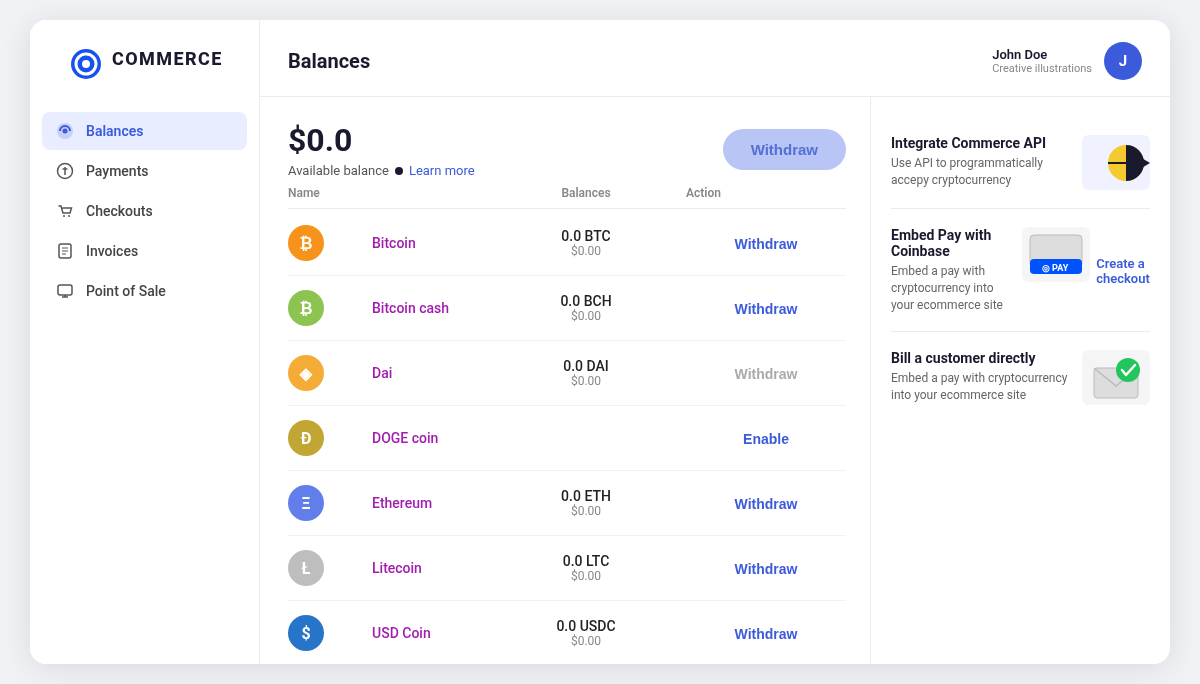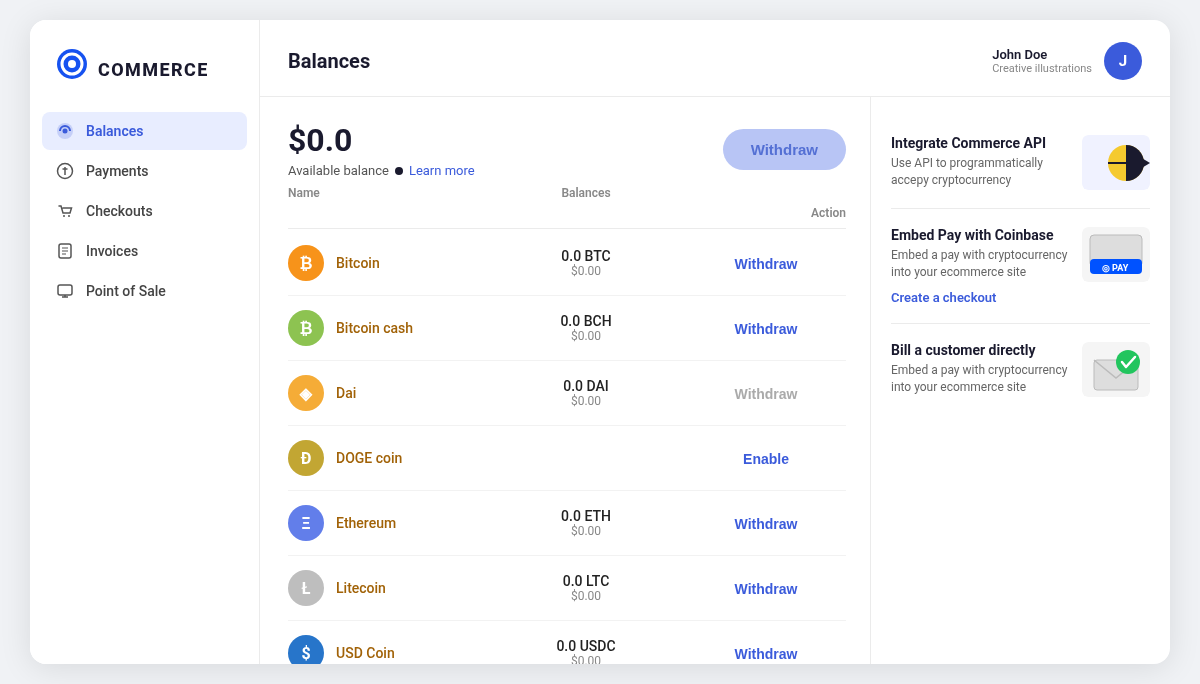--- a/index.html
+++ b/index.html
@@ -25,23 +25,23 @@
       width: 230px;
       background: #fff;
       border-right: 1px solid #ebebeb;
       display: flex;
       flex-direction: column;
       padding: 0;
       flex-shrink: 0;
     }
     .sidebar-logo {
       display: flex;
-      align-items: flex-end;
+      align-items: flex-start;
       gap: 10px;
-      padding: 28px 24px 24px 26px;
+      padding: 28px 24px 24px 40px;
     }
     .logo-icon {
       width: 32px;
       height: 32px;
     }
     .logo-text {
       font-size: 18px;
       font-weight: 800;
       letter-spacing: 0.08em;
       color: #1a1a2e;
@@ -183,21 +183,21 @@
       border-bottom: 1px solid #ebebeb;
       margin-bottom: 2px;
     }
     .table-header-cell {
       font-size: 12px;
       font-weight: 600;
       color: #888;
       text-transform: none;
     }
     .table-header-cell.center { text-align: center; }
-    .table-header-cell.right { text-align: right; margin-top: 20px; }
+    .table-header-cell.right { text-align: left; }
     .table-row {
       display: grid;
       grid-template-columns: 1fr 200px 160px;
       align-items: center;
       padding: 14px 0;
       border-bottom: 1px solid #f2f2f2;
     }
     .coin-cell {
       display: flex;
       align-items: center;
@@ -209,21 +209,22 @@
       border-radius: 50%;
       display: flex;
       align-items: center;
       justify-content: center;
       font-size: 18px;
       flex-shrink: 0;
     }
     .coin-name {
       font-size: 14px;
       font-weight: 500;
-      color: #a16207;
+      color: #a21caf;
+      margin-left: 36px;
     }
     .balance-cell {
       text-align: center;
     }
     .balance-crypto {
       font-size: 14px;
       font-weight: 500;
       color: #222;
     }
     .balance-usd {
@@ -257,21 +258,21 @@
       display: flex;
       flex-direction: column;
       gap: 0;
       overflow-y: auto;
       flex-shrink: 0;
     }
     .promo-card {
       padding: 18px 0;
       border-bottom: 1px solid #ebebeb;
       display: flex;
-      flex-direction: column;
+      flex-direction: row;
       gap: 6px;
     }
     .promo-card:last-child { border-bottom: none; }
     .promo-top {
       display: flex;
       align-items: flex-start;
       justify-content: space-between;
       gap: 8px;
     }
     .promo-text { flex: 1; }

